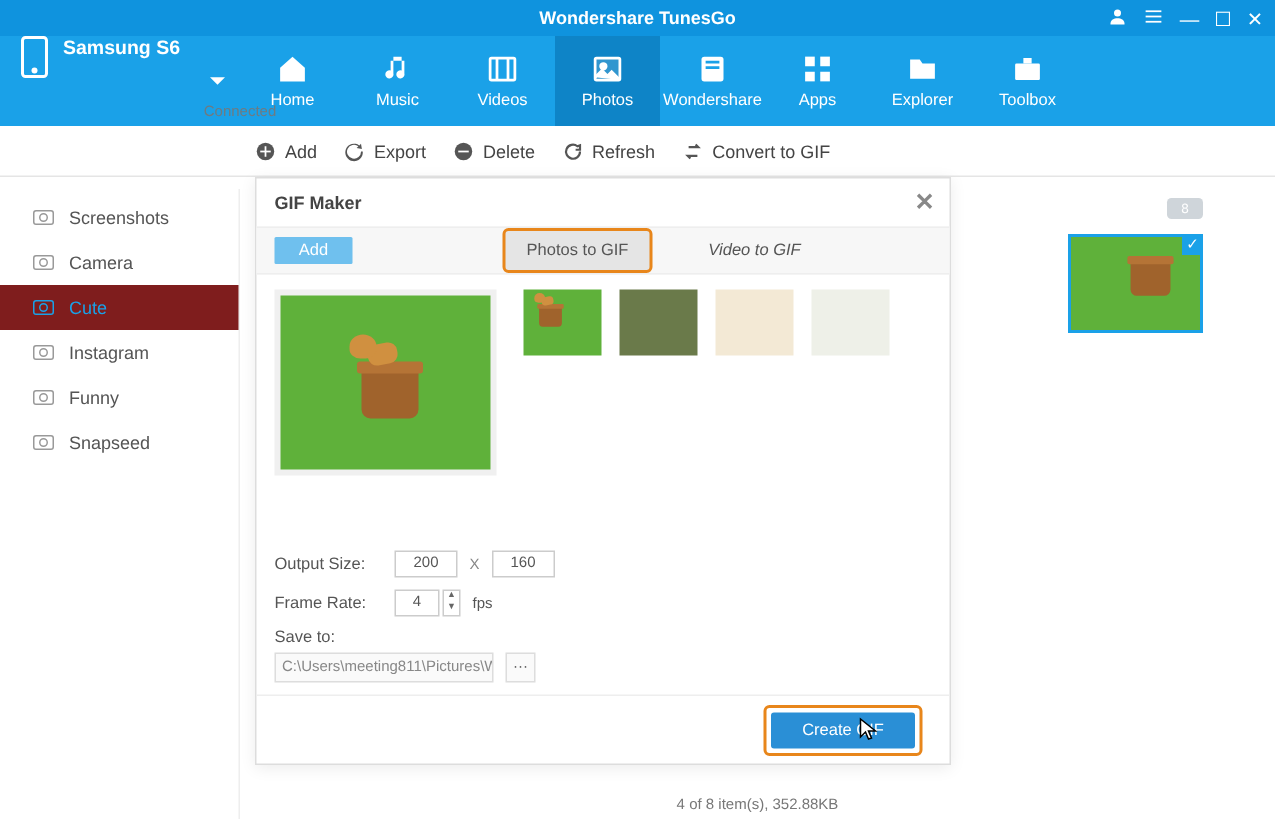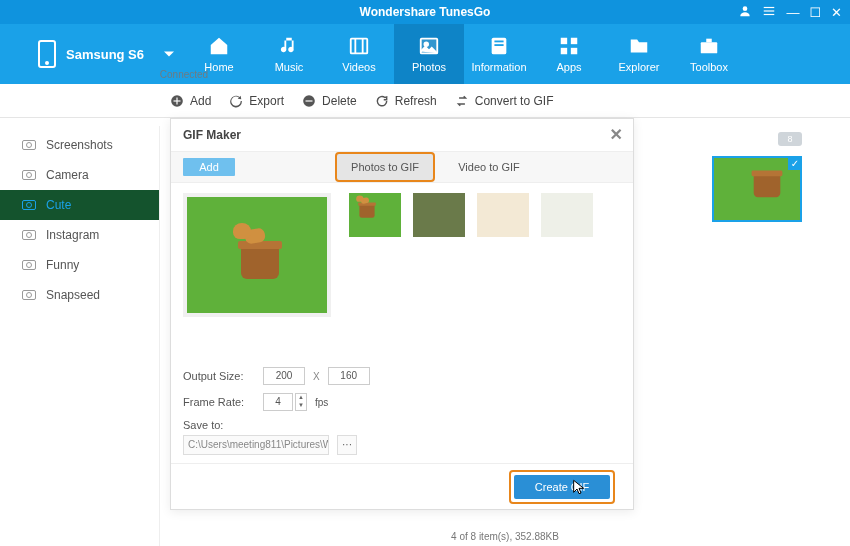--- a/index.html
+++ b/index.html
@@ -7,60 +7,60 @@
 
   
   .titlebar { height: 24px; background: #0f93de; display: flex; align-items: center; justify-content: center; position: relative; }
   .titlebar .title { color: #fff; font-size: 12px; font-weight: 600; }
   .titlebar .controls { position: absolute; right: 8px; top: 0; height: 24px; display: flex; align-items: center; gap: 10px; }
   .titlebar .controls span { color: #fff; font-size: 13px; cursor: pointer; }
   .titlebar .controls .ico { width:14px; height:14px; display:inline-block; }
 
   
   .topnav { height: 60px; background: #1aa1e8; display: flex; align-items: stretch; }
-  .device { width: 160px; display: flex; align-items: center; gap: 10px; padding: 0 14px; color: #fff; position: relative; margin-left: 24px; }
+  .device { width: 160px; display: flex; align-items: flex-start; gap: 10px; padding: 0 14px; color: #fff; position: relative; }
   .device .phone-ico { width: 18px; height: 28px; border: 2px solid #fff; border-radius: 3px; position: relative; }
   .device .phone-ico::after { content:""; position:absolute; bottom:1px; left:50%; transform:translateX(-50%); width:4px; height:4px; background:#fff; border-radius:50%; }
   .device .name { font-size: 13px; font-weight: 600; }
   .device .status { font-size: 10px; opacity: .9; }
   .device .chev { position:absolute; right:10px; top:50%; transform:translateY(-50%); border-left:5px solid transparent; border-right:5px solid transparent; border-top:5px solid #fff; }
 
   .navitems { display: flex; flex:1; }
   .navitem { width: 70px; display:flex; flex-direction:column; align-items:center; justify-content:center; color:#fff; font-size:11px; gap:4px; cursor:pointer; }
   .navitem.active { background: #0e84c7; }
   .navitem .ico { width:22px; height:22px; display:flex; align-items:center; justify-content:center; }
 
   
   .toolbar { height: 34px; border-bottom: 1px solid #e5e5e5; display:flex; align-items:center; padding-left: 170px; gap: 18px; font-size:12px; color:#444; }
   .toolbar .tbtn { display:flex; align-items:center; gap:6px; cursor:pointer; }
   .toolbar .tico { width:14px; height:14px; display:inline-block; }
 
   
   .sidebar { position:absolute; left:0; top:84px; width:160px; bottom:0; border-right:1px solid #eee; padding-top:4px;margin-top:42px; }
   .sideitem { height:30px; display:flex; align-items:center; gap:10px; padding-left:22px; font-size:12px; color:#555; cursor:pointer; }
-  .sideitem.active { background:#14532d; color:#1aa1e8; }
+  .sideitem.active { background:#7f1d1d; color:#1aa1e8; }
   .cam-ico { width:14px; height:10px; border:1.5px solid #999; border-radius:2px; position:relative; display:inline-block; }
   .cam-ico::after { content:""; position:absolute; top:50%; left:50%; transform:translate(-50%,-50%); width:4px; height:4px; border:1.5px solid #999; border-radius:50%; }
   .sideitem.active .cam-ico, .sideitem.active .cam-ico::after { border-color:#1aa1e8; }
 
   
   .bg-thumb { position:absolute; right:48px; top:156px; width:90px; height:66px; border:2px solid #1aa1e8; background:#5fb13a; }
   .bg-thumb .check { position:absolute; right:-2px; top:-2px; width:14px; height:14px; background:#1aa1e8; color:#fff; font-size:10px; display:flex; align-items:center; justify-content:center; }
   .bg-badge { position:absolute; right:48px; top:132px; width:24px; height:14px; background:#cfd5da; border-radius:3px; color:#fff; font-size:9px; display:flex; align-items:center; justify-content:center; }
   .bg-thumb .dog-mini { position:absolute; left:28px; top:12px; width:34px; height:40px; }
 
   
   .modal { position:absolute; left:170px; top:118px; width:464px; height:392px; background:#fff; border:1px solid #ddd; box-shadow:0 2px 10px rgba(0,0,0,.08); display:flex; flex-direction:column; }
   .modal-header { height:32px; display:flex; align-items:center; padding:0 12px; font-size:12px; font-weight:600; color:#444; position:relative; }
   .modal-header .close { position:absolute; right:10px; top:6px; font-size:16px; color:#888; cursor:pointer; }
   .modal-tabs { height:32px; background:#f7f7f7; border-top:1px solid #eee; border-bottom:1px solid #eee; display:flex; align-items:center; position:relative; }
   .modal-tabs .add-btn { margin-left:12px; width:52px; height:18px; background:#6fc0ee; color:#fff; font-size:11px; display:flex; align-items:center; justify-content:center; cursor:pointer; border-radius:1px; }
   .modal-tabs .tab { position:absolute; height:30px; display:flex; align-items:center; justify-content:center; font-size:11px; color:#555; cursor:pointer; }
   .tab.photos { left:164px; width:100px; border:2px solid #e8861b; border-radius:4px; background:#e5e5e5; top:0px; height:30px; }
-  .tab.video { left:278px; width:80px; }
+  .tab.video { left:292px; width:80px;font-style:italic; }
 
   .modal-body { flex:1; padding:10px 12px 6px 12px; position:relative; overflow:hidden; }
   .preview { width:148px; height:124px; background:#f0f0f0; padding:4px; }
   .preview-inner { width:100%; height:100%; background:#5fb13a; position:relative; }
   .thumb-row { position:absolute; left:178px; top:10px; display:flex; gap:12px; }
   .thumb { width:52px; height:44px; background:#5fb13a; position:relative; }
   .thumb.t2 { background:#6a7a4a; }
   .thumb.t3 { background:#f3e9d5; }
   .thumb.t4 { background:#eef0e8; }
 
@@ -158,21 +158,21 @@
       <span>Photos</span>
     </div>
     <div class="navitem">
       <span class="ico">
           <svg width="22" height="22" viewBox="0 0 24 24" fill="#fff">
             <rect x="4" y="3" width="16" height="18" rx="2"></rect>
             <rect x="7" y="6" width="10" height="2" fill="#1aa1e8"></rect>
             <rect x="7" y="10" width="10" height="2" fill="#1aa1e8"></rect>
           </svg>
         </span>
-      <span>Information</span>
+      <span>Wondershare</span>
     </div>
     <div class="navitem">
       <span class="ico">
           <svg width="22" height="22" viewBox="0 0 24 24" fill="#fff">
             <rect x="3" y="3" width="7" height="7"></rect>
             <rect x="14" y="3" width="7" height="7"></rect>
             <rect x="3" y="14" width="7" height="7"></rect>
             <rect x="14" y="14" width="7" height="7"></rect>
           </svg>
         </span>

